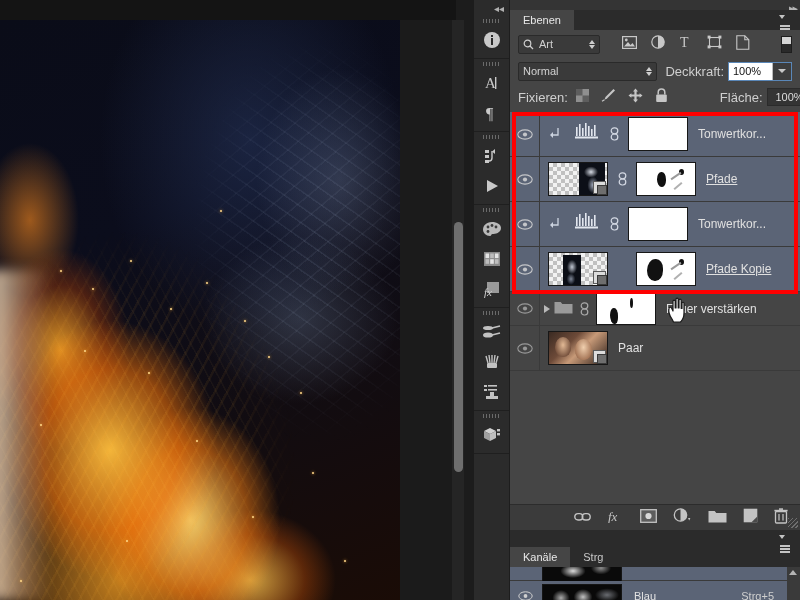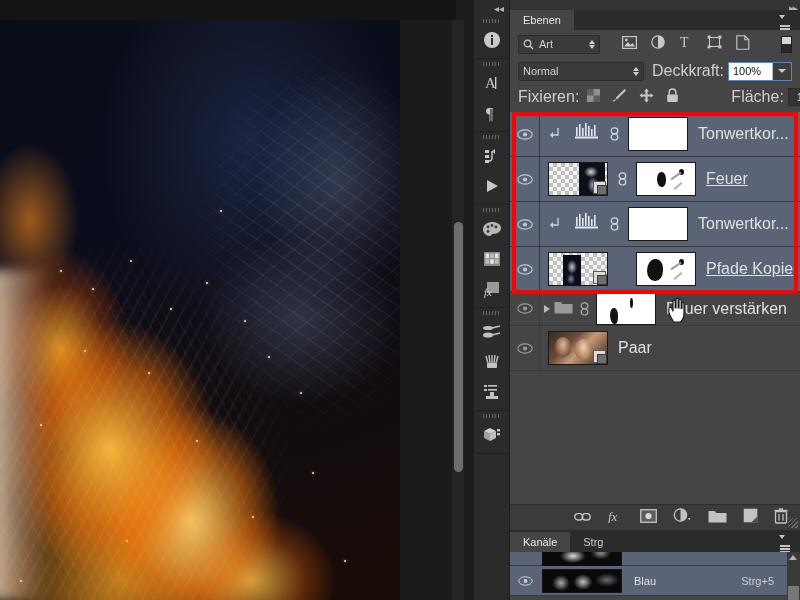--- a/index.html
+++ b/index.html
@@ -168,21 +168,21 @@
     position: absolute; left: 0; top: 28px; width: 290px; height: 26px;
     display: flex; align-items: center; padding: 0 8px;
   }
   #blend-select {
     width: 148px; height: 19px; background: #3a3a3a;
     border: 1px solid #2a2a2a; border-radius: 2px;
     display: flex; align-items: center; padding: 0 4px;
     color: #d2d2d2; font-size: 11px;
   }
   #blend-select .lbl { flex: 1; }
-  .row-label { color: #cfcfcf; font-size: 16px; margin-left: 8px; }
+  .row-label { color: #cfcfcf; font-size: 13px; margin-left: 8px; }
   #opacity-box {
     display: flex; align-items: center; margin-left: 4px;
     height: 19px; border: 1px solid #5a87b8;
   }
   #opacity-value {
     width: 44px; height: 17px; background: #ffffff; color: #111;
     font-size: 11px; line-height: 17px; padding-left: 4px;
     border-right: 1px solid #bbb;
   }
   .stepper-btn {
@@ -276,21 +276,21 @@
     position: absolute; left: 36px; top: 22px; width: 10px; height: 2px;
     background: #b0b0b0; transform: rotate(-40deg);
   }
   .mask-thumb.big-blob .blob1 {
     left: 10px; top: 6px; width: 16px; height: 22px; border-radius: 55% 45% 50% 50%;
   }
   .mask-thumb .white-full { position: absolute; inset: 0; background: #fff; }
 
   .link-icon-cell { width: 16px; display: flex; align-items: center; justify-content: center; flex: 0 0 16px; }
   .layer-name {
-    font-size: 16px; color: #e0e0e0; margin-left: 10px; white-space: nowrap;
+    font-size: 12px; color: #e0e0e0; margin-left: 10px; white-space: nowrap;
   }
   .layer-name.editable { text-decoration: underline; }
   .group-arrow {
     width: 0; height: 0; margin-left: 4px;
     border-left: 6px solid #b9b9b9; border-top: 4px solid transparent; border-bottom: 4px solid transparent;
   }
   .folder-icon { margin-left: 4px; }
   .paar-thumb {
     position: relative; overflow: hidden;
     background: linear-gradient(135deg,#3a2a22 0%, #6d4a38 35%, #c79a78 55%, #2b1d18 100%);
@@ -326,21 +326,21 @@
     position: absolute; right: 2px; bottom: 2px; width: 10px; height: 10px;
     background-image: repeating-linear-gradient(135deg,#6e6e6e 0 1px, transparent 1px 3px);
   }
 
   
   #channels-panel {
     position: absolute; left: 0; top: 530px; width: 290px; height: 70px;
     background: #454545;
   }
   #channels-tabbar {
-    height: 22px; background: #2b2b2b; display: flex; align-items: flex-end; position: relative;
+    height: 37px; background: #2b2b2b; display: flex; align-items: flex-end; position: relative;
   }
   #channels-list { position: relative; height: 61px; overflow: hidden; }
   .channel-row {
     display: flex; align-items: center; height: 30px;
     background: #5b6476; border-bottom: 1px solid #3a3a3a; position: relative;
   }
   .channel-eye { width: 30px; display: flex; align-items: center; justify-content: center; flex: 0 0 30px; }
   .ch-thumb {
     width: 80px; height: 24px; border: 1px solid #151515; margin-left: 2px; position: relative; overflow: hidden;
     background: #0a0a0a;
@@ -713,21 +713,21 @@
                   <rect x="1.2" y="7" width="6.6" height="6" rx="3" stroke="#d4d9e3" stroke-width="1.2" fill="none"></rect>
                 </svg>
             </span>
             <span class="thumb mask-thumb">
               <span class="blob1"></span>
                 <span class="blob2"></span>
                 <span class="streak"></span>
                 <span class="streak2"></span>
             </span>
           </div>
-          <span class="layer-name editable">Feuer</span>
+          <span class="layer-name editable">Pfade</span>
         </div>
 
         <div class="layer-row selected">
           <div class="eye-cell">
             <svg width="16" height="11" viewBox="0 0 16 11">
                 <ellipse cx="8" cy="5.5" rx="7.2" ry="4.6" stroke="#d8d8d8" stroke-width="1.1" fill="none"></ellipse>
                 <circle cx="8" cy="5.5" r="2.1" fill="#d8d8d8"></circle>
               </svg>
           </div>
           <div class="clip-cell">

